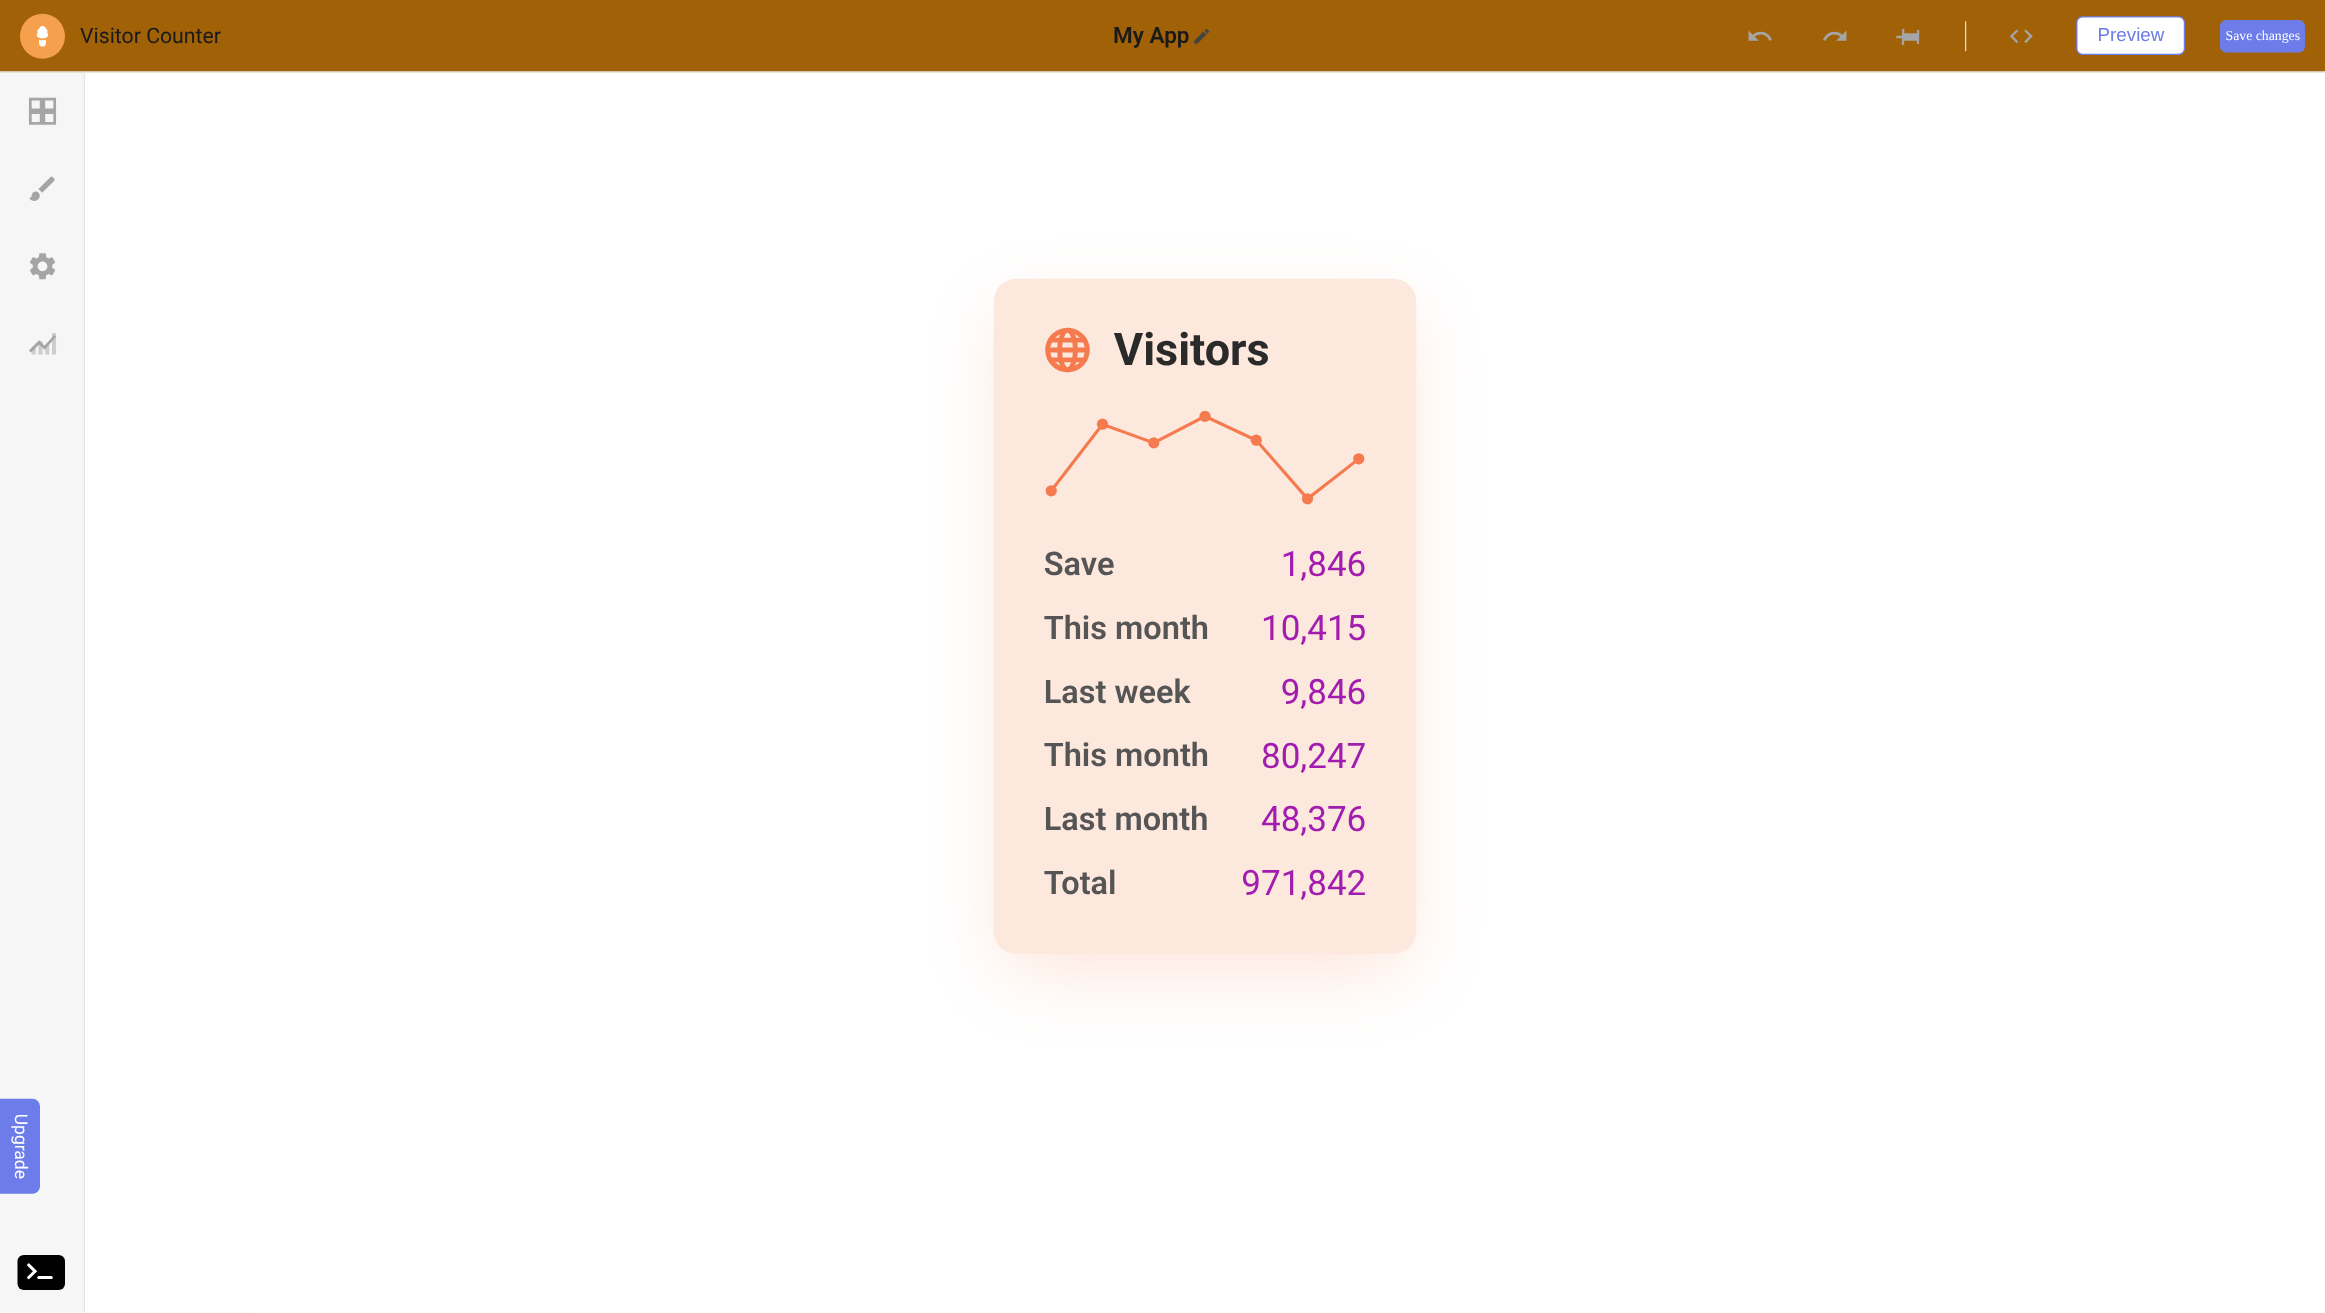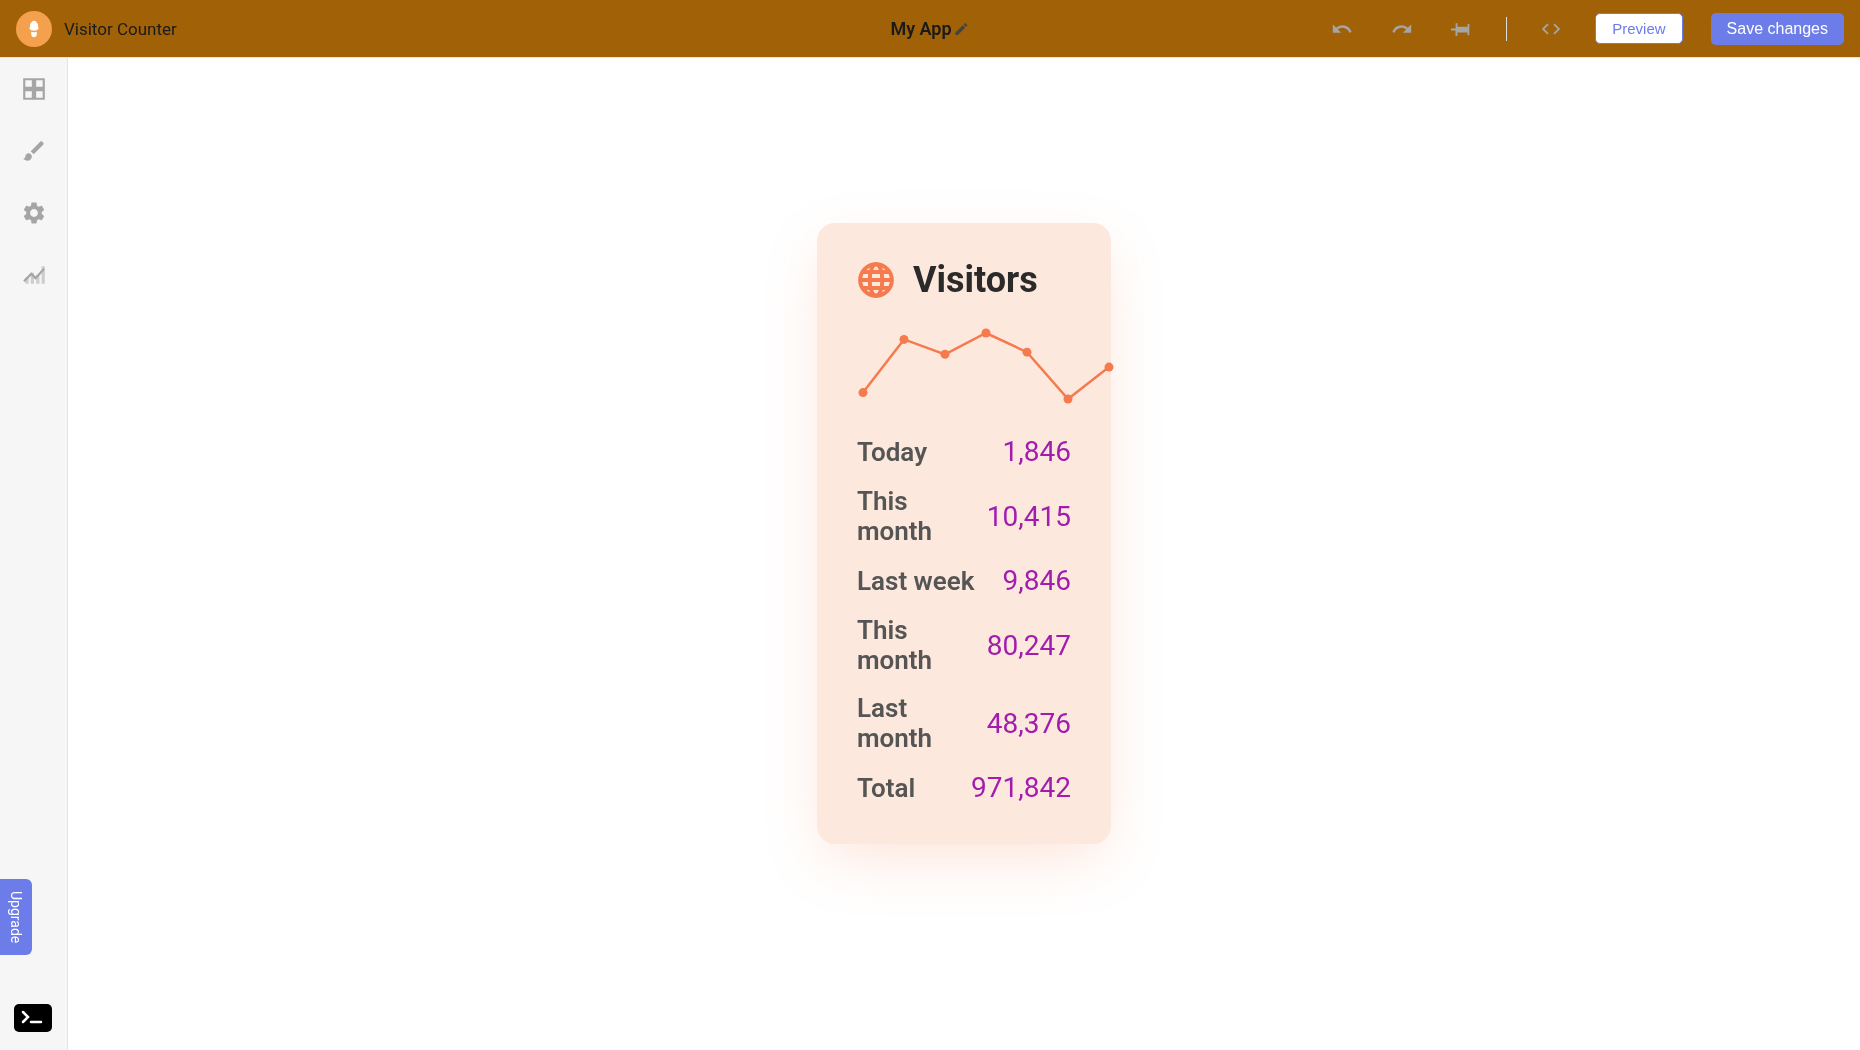--- a/index.html
+++ b/index.html
@@ -97,23 +97,24 @@
       border-radius: 5px;
       padding: 6px 16px;
       font-size: 15px;
       cursor: pointer;
     }
     .save-btn {
       background: #6c7ce8;
       color: #fff;
       border: none;
       border-radius: 5px;
-      padding: 7px 16px;
-      font-size: 16px;
-      cursor: pointer;
+      padding: 7px 4px;
+      font-size: 11px;
+      cursor: pointer;
+      font-family: Liberation Serif, serif;
     }
     .main-area {
       display: flex;
       height: calc(100% - 58px);
     }
     .sidebar {
       width: 68px;
       background: #f6f6f6;
       border-right: 1px solid #e5e5e5;
       display: flex;
@@ -169,21 +170,21 @@
     .canvas {
       flex: 1;
       background: #fff;
       position: relative;
       display: flex;
       align-items: flex-start;
       justify-content: center;
       padding-top: 165px;
     }
     .visitor-card {
-      width: 294px;
+      width: 338px;
       background: #fde8dd;
       border-radius: 18px;
       padding: 36px 40px 40px 40px;
       box-shadow: 0 20px 60px -10px rgba(247, 140, 90, 0.25);
     }
     .card-header {
       display: flex;
       align-items: center;
       gap: 18px;
       margin-bottom: 26px;
@@ -325,21 +326,21 @@
             <circle cx="47" cy="12.387096774193552" r="4.5" fill="#f57b4e"></circle>
             <circle cx="88" cy="27.290322580645167" r="4.5" fill="#f57b4e"></circle>
             <circle cx="129" cy="6" r="4.5" fill="#f57b4e"></circle>
             <circle cx="170" cy="25.16129032258064" r="4.5" fill="#f57b4e"></circle>
             <circle cx="211" cy="72" r="4.5" fill="#f57b4e"></circle>
             <circle cx="252" cy="40.064516129032256" r="4.5" fill="#f57b4e"></circle>
           </svg>
       </div>
       <div class="stats" id="stats-container">
           <div class="stat-row">
-            <span class="stat-label">Today</span>
+            <span class="stat-label">Save</span>
             <span class="stat-value">1,846</span>
           </div>
           <div class="stat-row">
             <span class="stat-label">This month</span>
             <span class="stat-value">10,415</span>
           </div>
           <div class="stat-row">
             <span class="stat-label">Last week</span>
             <span class="stat-value">9,846</span>
           </div>

